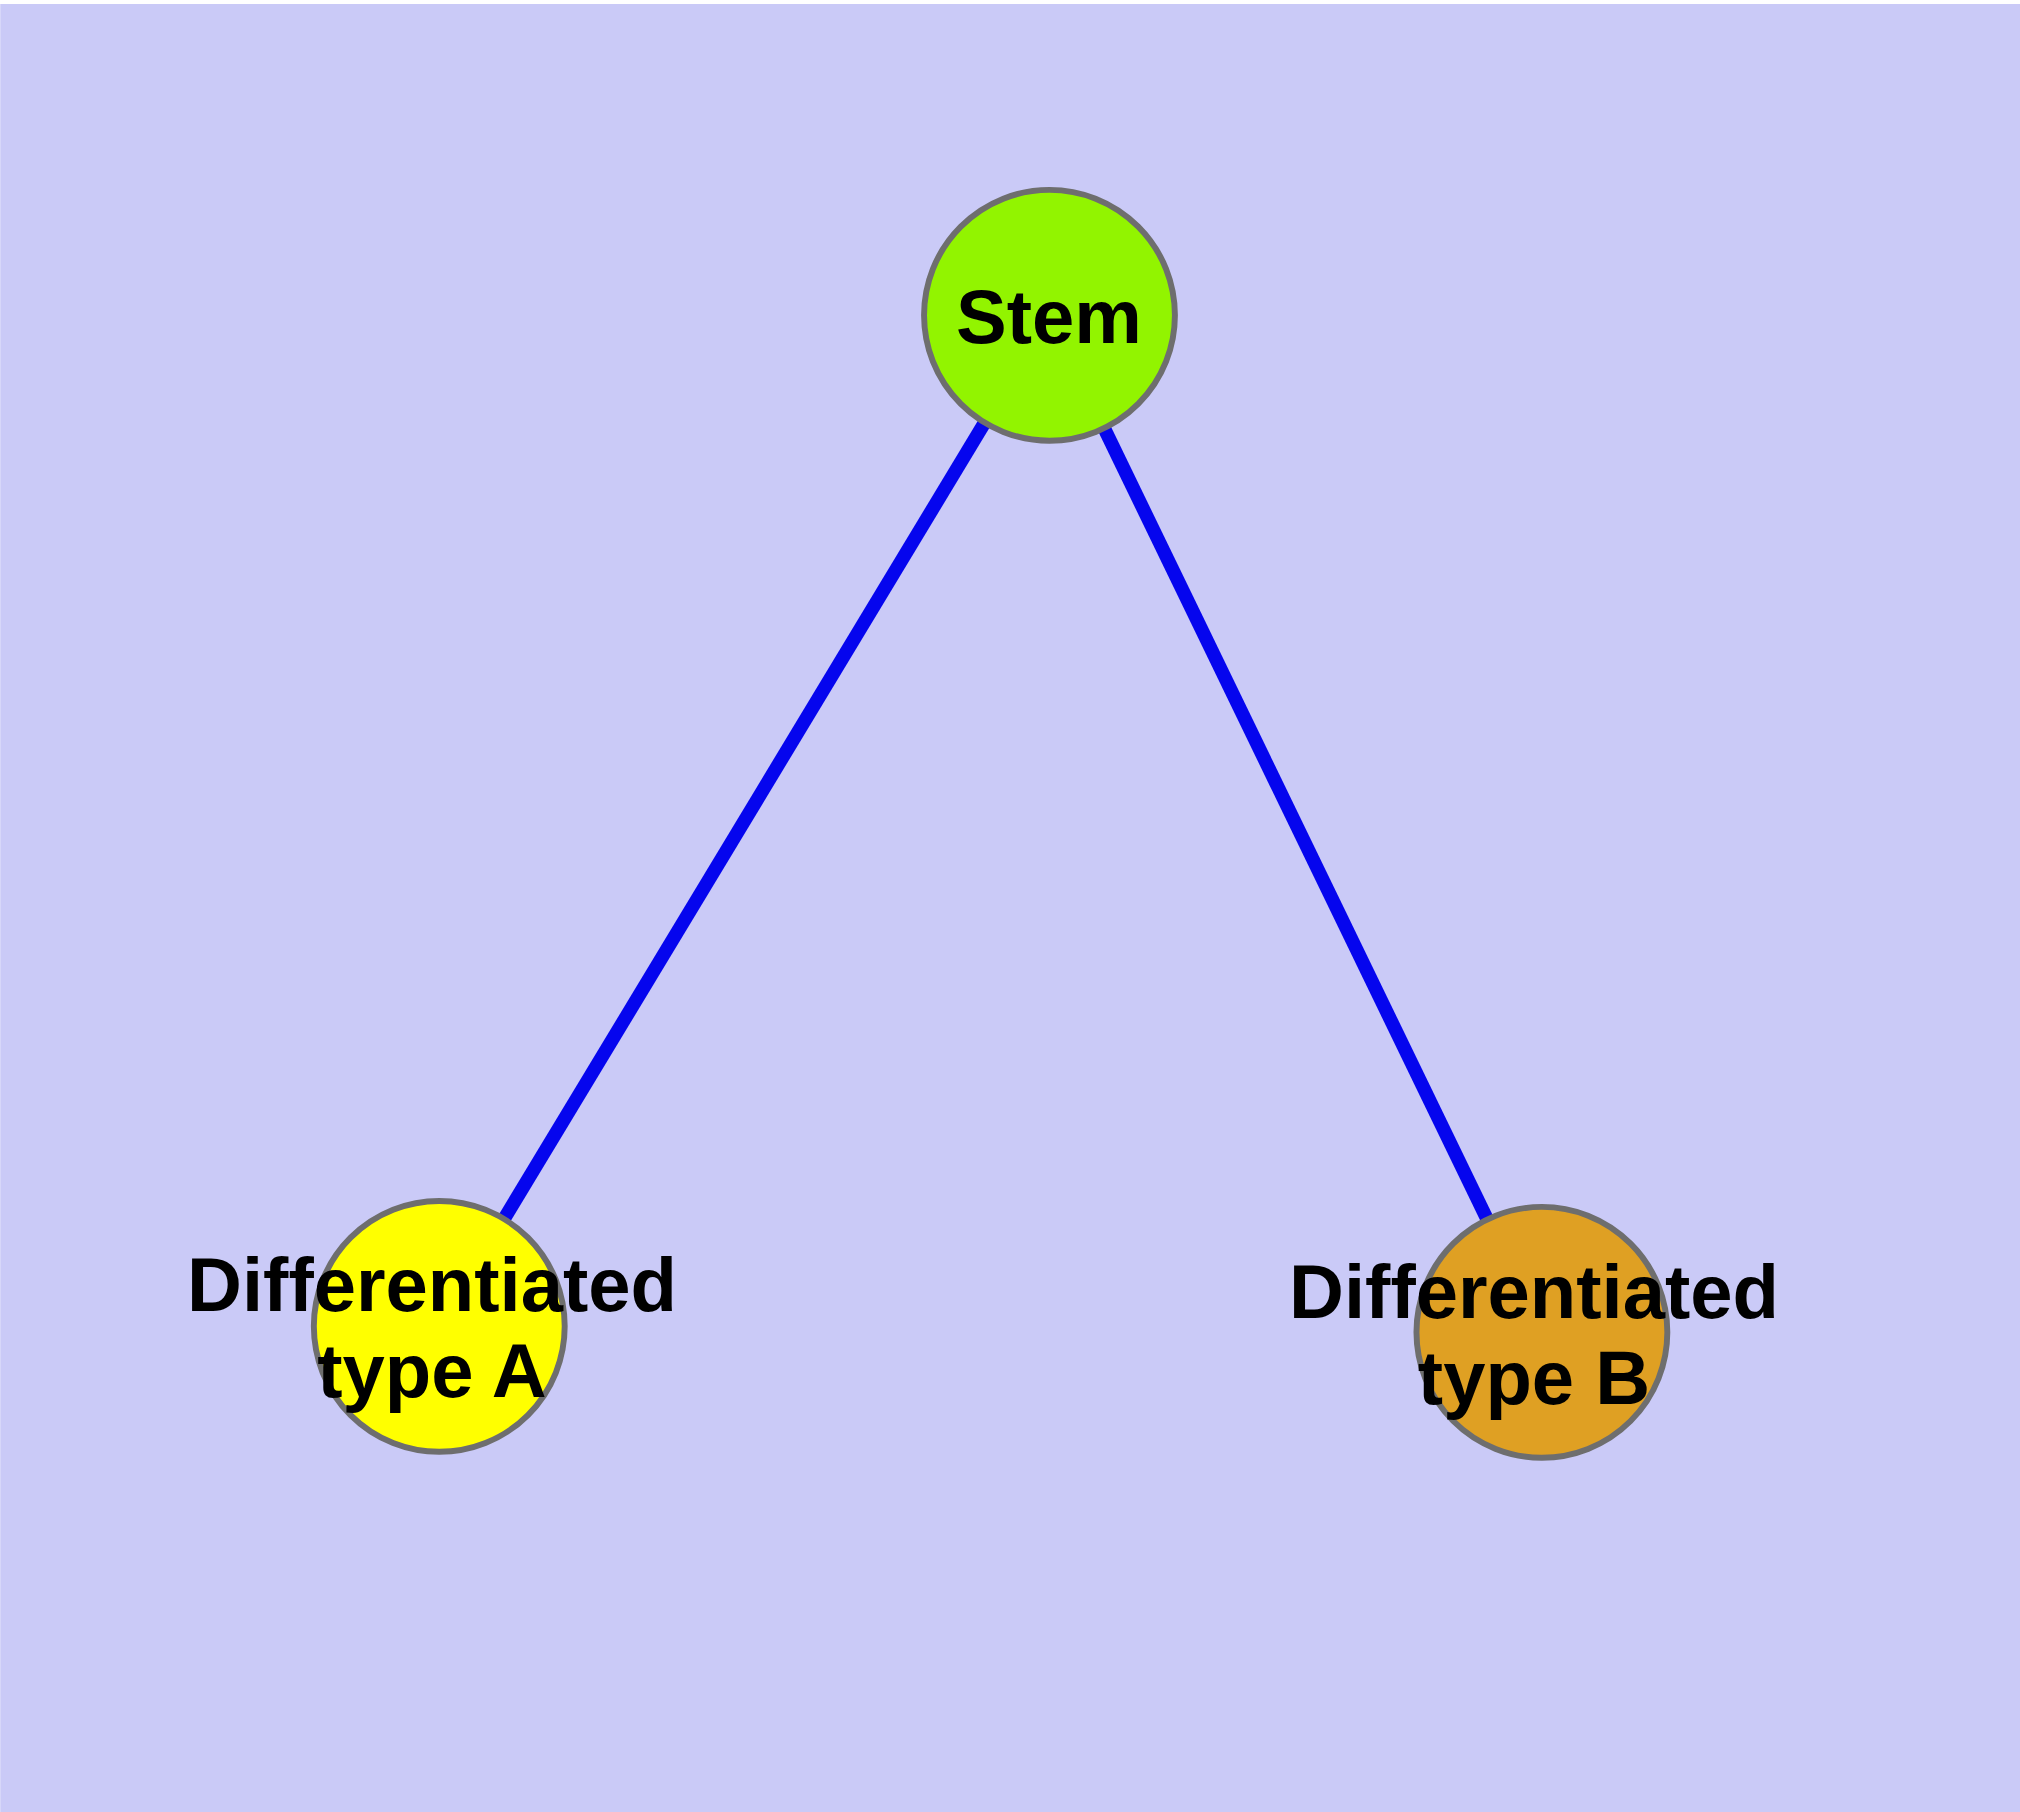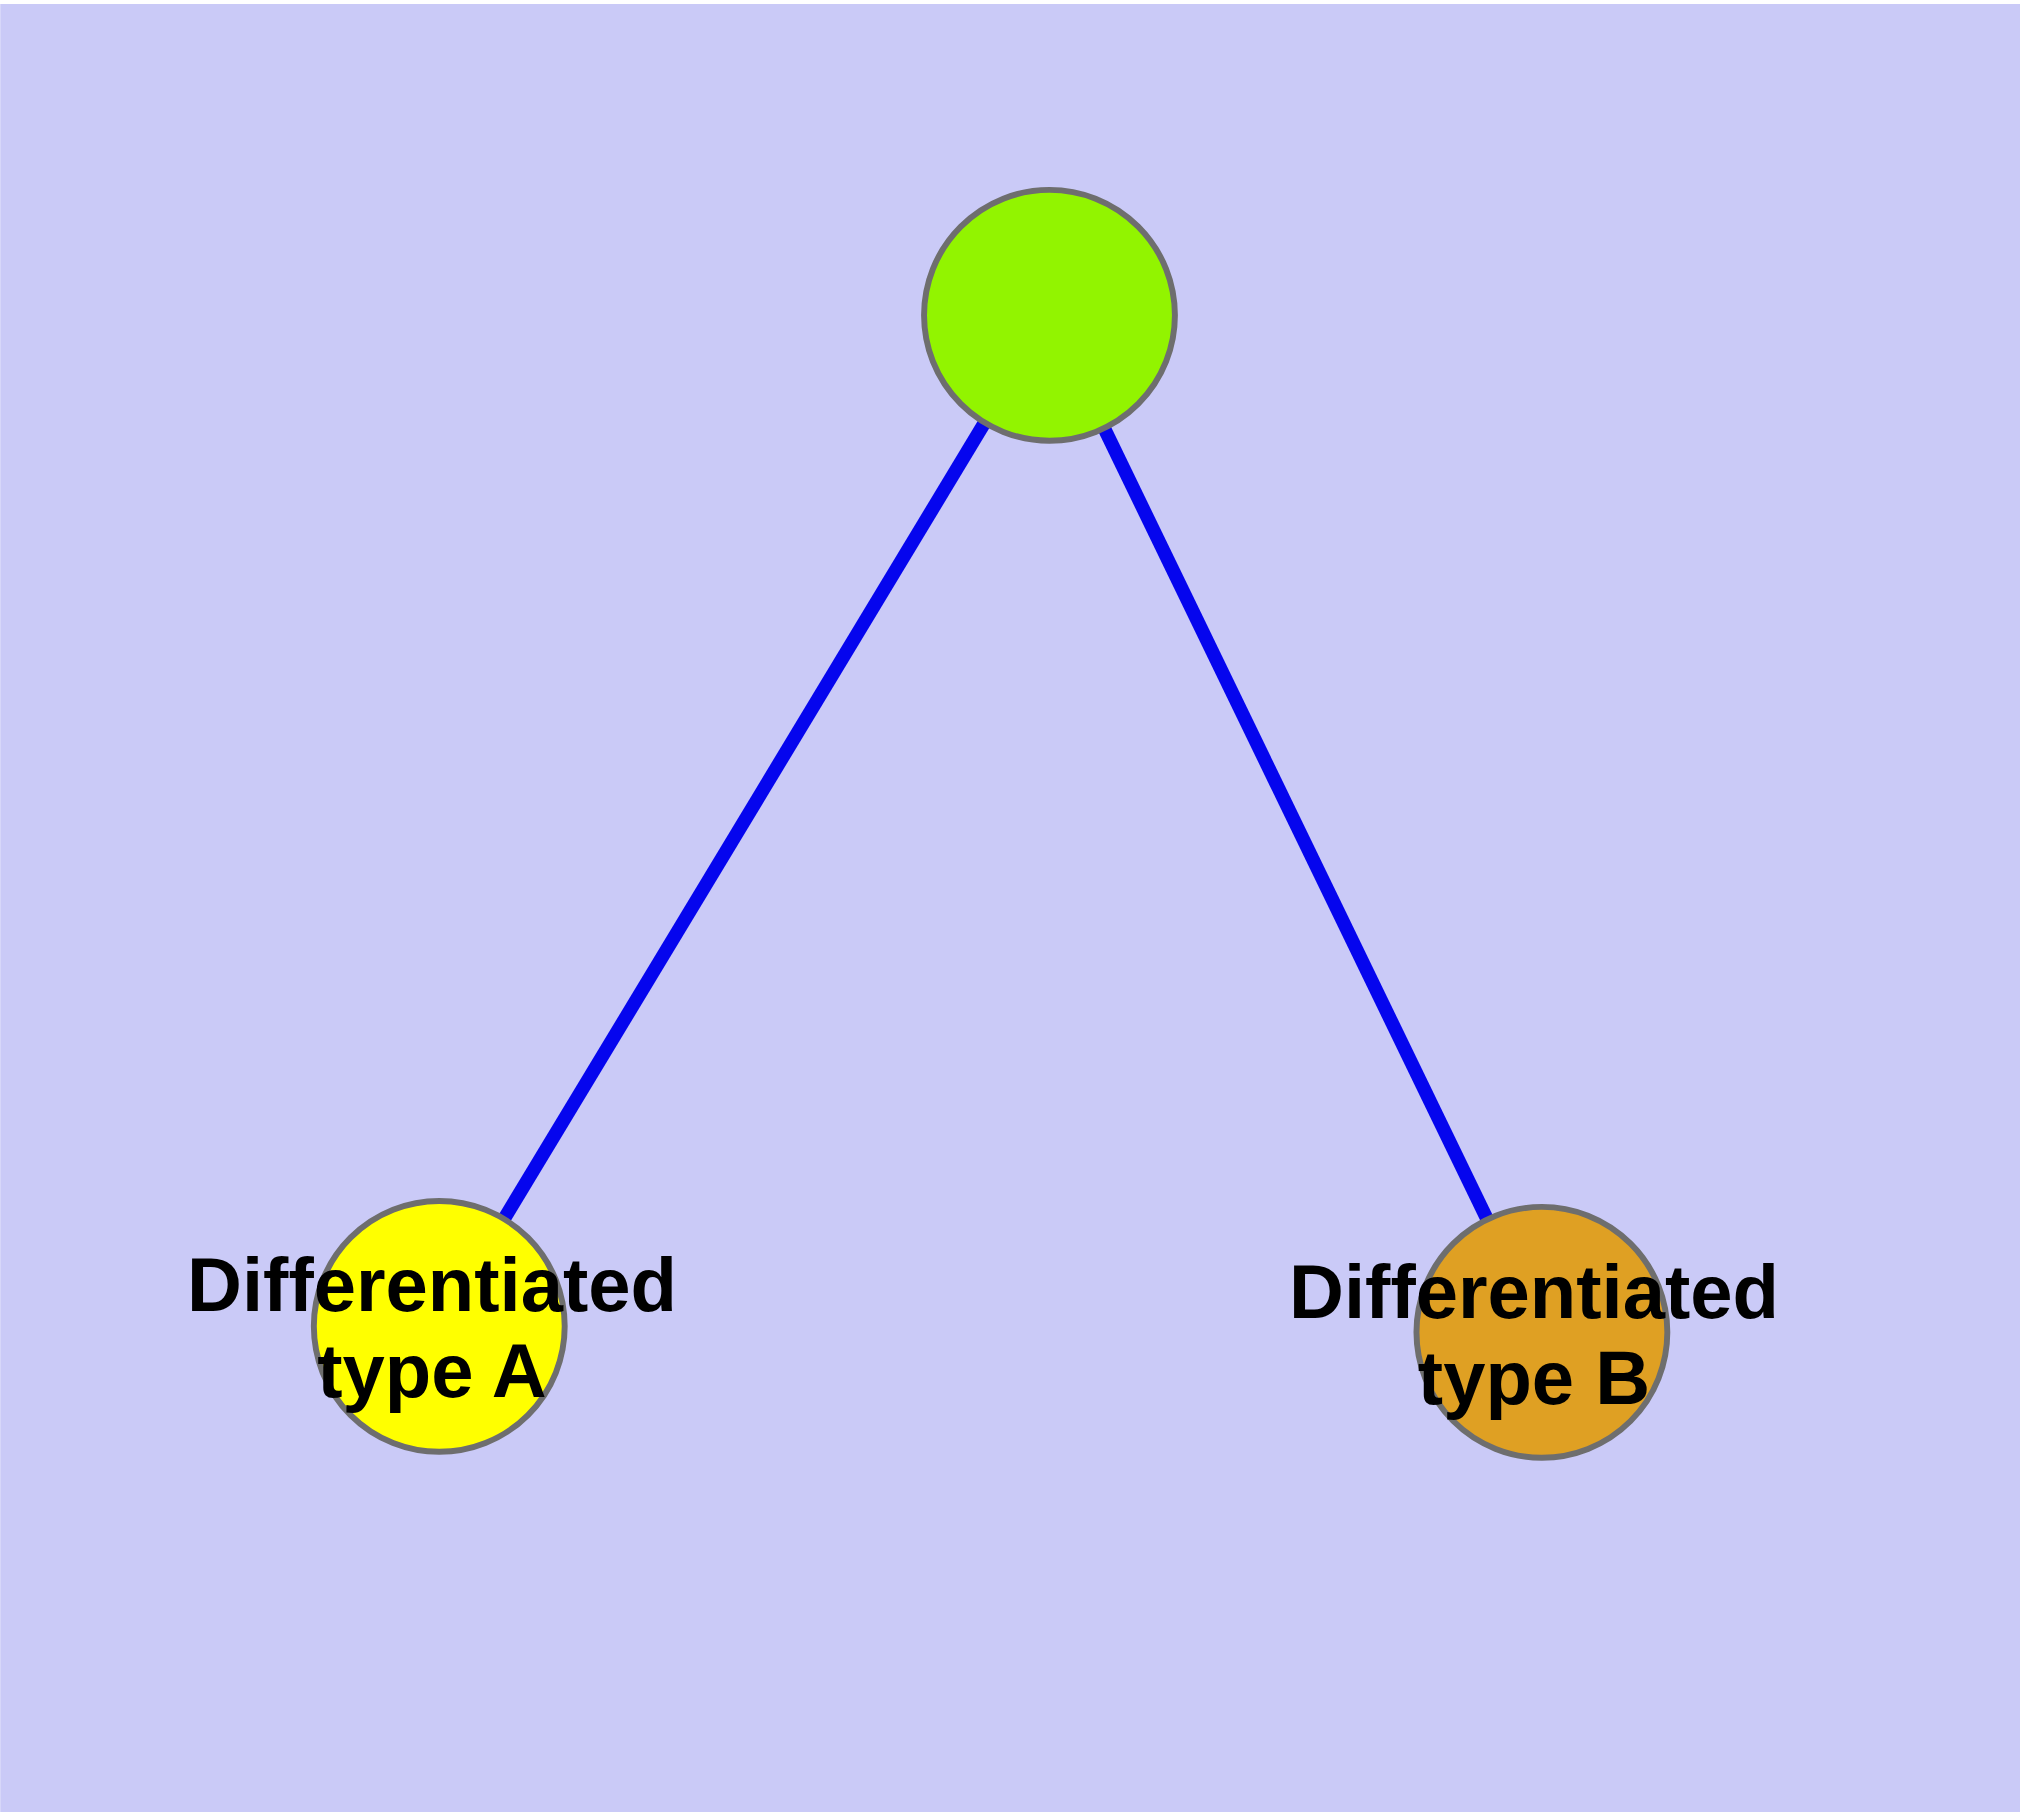--- a/index.html
+++ b/index.html
@@ -68,20 +68,21 @@
 
     <circle class="node-circle" cx="1238" cy="372" r="148" fill="#92f400"></circle>
 
     <circle class="node-circle" cx="518" cy="1565" r="148" fill="#ffff00"></circle>
 
     <circle class="node-circle" cx="1819" cy="1572" r="148" fill="#dfa023"></circle>
   </svg>
 
   <div class="top-strip"></div>
 
+  <div class="node-label label-stem">Stem</div>
 
   <div class="node-label label-type-a">Differentiated
 type A</div>
 
   <div class="node-label label-type-b">Differentiated
 type B</div>
 
 </div>
 
 

